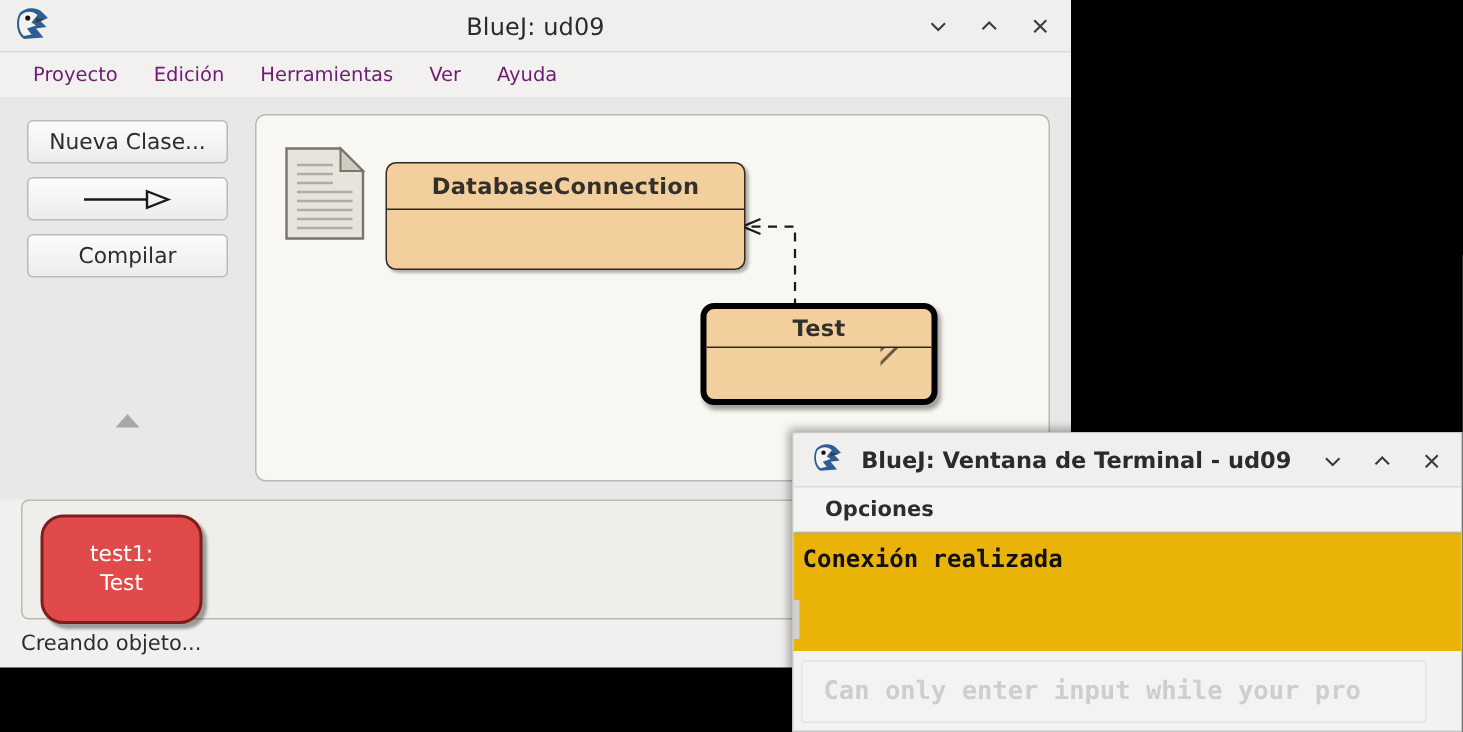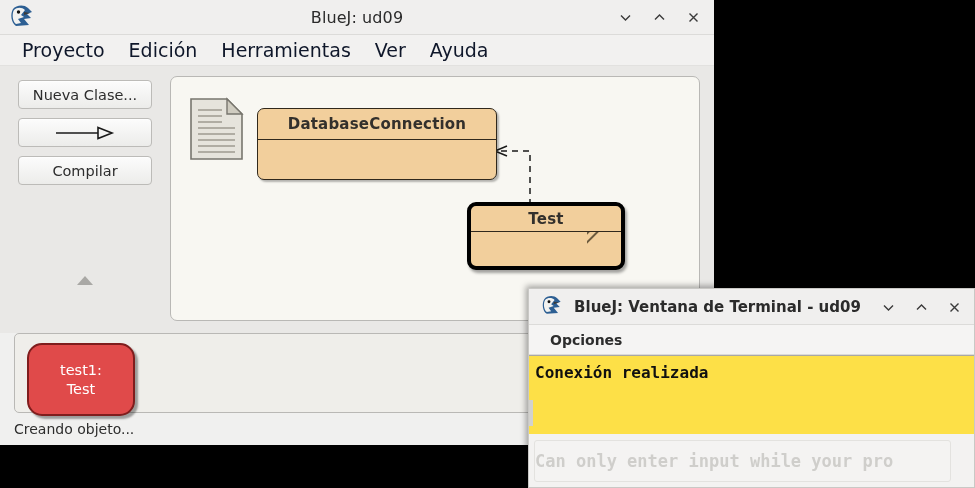--- a/index.html
+++ b/index.html
@@ -72,22 +72,22 @@
     height: 31px;
     background: #f2f1f0;
     border-bottom: 1px solid #e2e1df;
     display: flex;
     align-items: center;
     padding-left: 12px;
     gap: 4px;
     flex: none;
   }
   .menu-item {
-    font-size: 19px;
-    color: #0f172a;
+    font-size: 13px;
+    color: #701a75;
     padding: 4px 10px;
     border-radius: 3px;
     white-space: nowrap;
   }
 
   .main-body {
     flex: 1;
     display: flex;
     background: #e9e8e6;
     position: relative;
@@ -315,21 +315,21 @@
     padding-left: 12px;
     flex: none;
   }
   .term-menu-item {
     font-size: 14px;
     color: #2d2d2d;
     padding: 3px 9px;
   }
   .term-output {
     flex: 1;
-    background: #fde047;
+    background: #eab308;
     border-top: 1px solid #a9a8a5;
     position: relative;
     padding: 7px 0 4px 6px;
     min-height: 0;
     overflow: hidden;
   }
   .term-line {
     font-family: "DejaVu Sans Mono", monospace;
     font-size: 16px;
     color: #101010;
@@ -343,20 +343,21 @@
   }
   .term-input {
     flex: none;
     height: 42px;
     margin: 6px 23px 5px 5px;
     background: #f4f3f2;
     border: 1px solid #e3e2df;
     border-radius: 3px;
     display: flex;
     align-items: center;
+    padding-left: 14px;
     overflow: hidden;
   }
   .term-input-placeholder {
     font-family: "DejaVu Sans Mono", monospace;
     font-size: 17px;
     color: #cfcecb;
     white-space: pre;
   }
 </style>
 </head>

